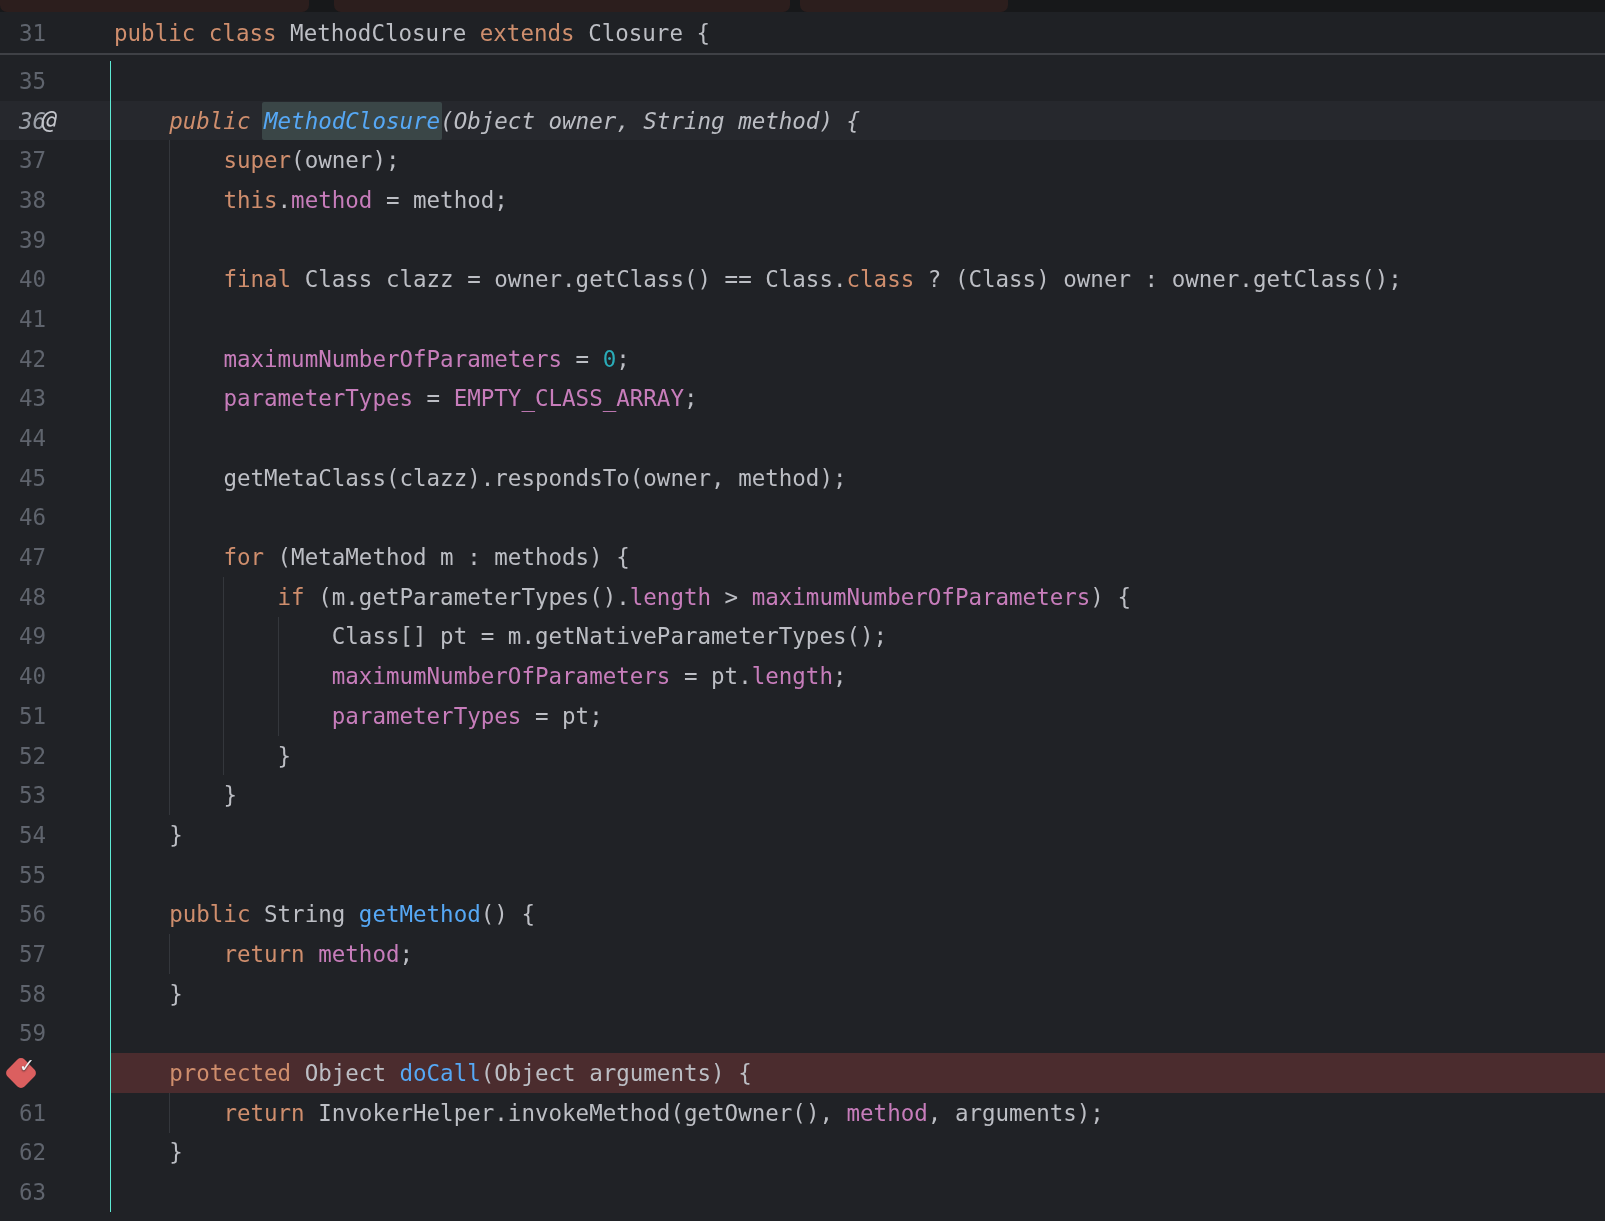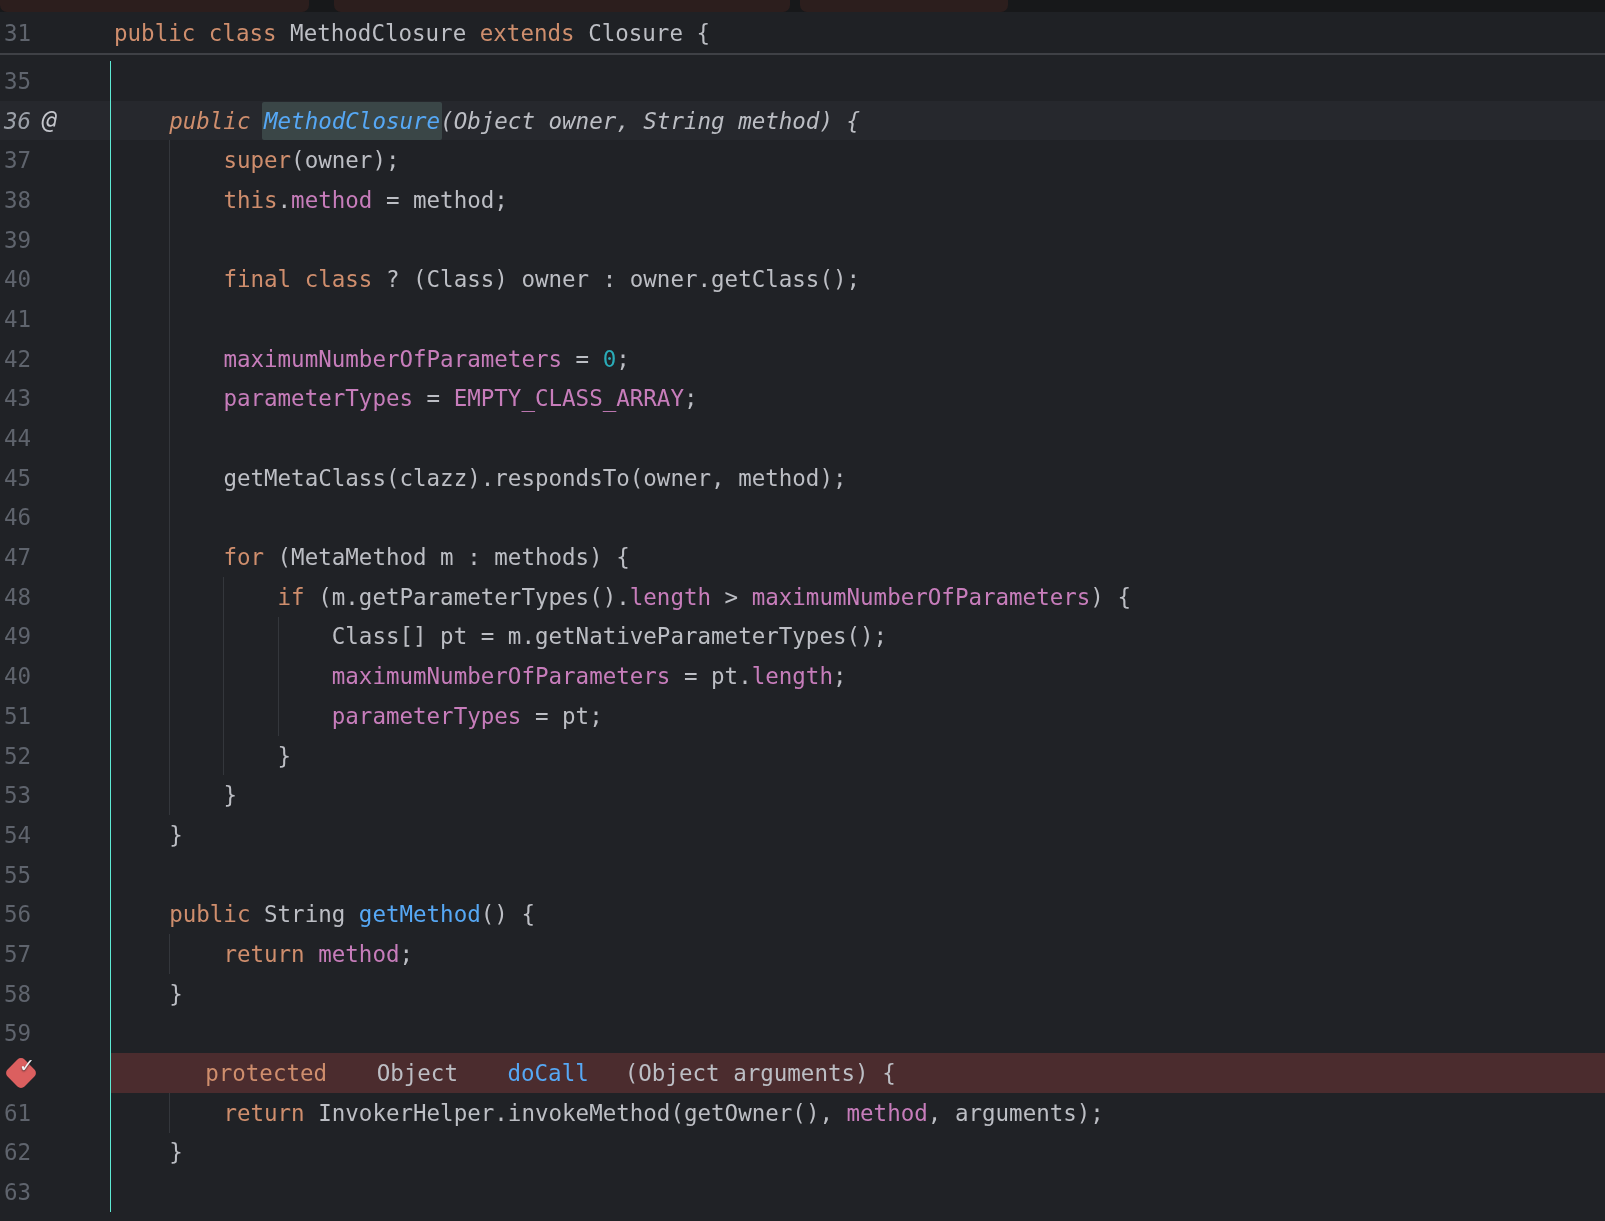--- a/index.html
+++ b/index.html
@@ -13,25 +13,25 @@
   .chip{position:absolute;top:0;height:12px;background:#2c1e1d;border-radius:0 0 7px 7px;}
   
   .sticky{position:absolute;top:12px;left:0;width:1605px;height:41px;display:flex;align-items:center;background:#1f2125;}
   .separator{position:absolute;top:53px;left:0;width:1605px;height:2px;background:#3f4146;}
   
   .lines{position:absolute;top:55px;left:0;width:1605px;padding-top:6px;}
   .row{display:flex;height:39.7px;position:relative;align-items:center;}
   .row.caret-line{background:#26282d;font-style:italic;}
   .gutter{flex:0 0 110px;width:110px;height:100%;position:relative;display:flex;align-items:center;border-right:1px solid #5eead4;}
   .sticky .gutter{border-right:none;}
-  .num{padding-left:4px;font-size:22.5px;color:#5f646d;}
+  .num{padding-left:19px;font-size:22.5px;color:#5f646d;}
   .caret-line .num{color:#9ba0a8;}
   .at{position:absolute;left:42px;top:50%;transform:translateY(-54%);font-size:25px;color:#c3c5cb;}
   .code{flex:1;height:100%;display:flex;align-items:center;padding-left:4px;white-space:pre;position:relative;font-size:22.5px;color:#bcbec4;}
-  .row.bp-line .code{background:#4b2c2e;gap:36px;}
+  .row.bp-line .code{background:#4b2c2e;}
   .guide{position:absolute;top:0;bottom:0;width:1px;background:#34373c;}
   
   .kw{color:#cf8e6d;}
   .pl{color:#bcbec4;}
   .fld{color:#c77dbb;}
   .num-lit{color:#2aacb8;}
   .mth{color:#56a8f5;}
   .it{}
   .hl{background:#3a4647;color:#56a8f5;padding:6px 2px;margin:0 -2px;border-radius:2px;}
   .caret{display:inline-block;width:2px;height:30px;background:#d5d7db;margin:0 -1px;vertical-align:middle;}
@@ -85,21 +85,21 @@
     <div class="row">
       <div class="gutter">
         <span class="num">39</span>
       </div>
       <div class="code"><div class="guide" style="left: 58.18px;"></div><span></span></div>
     </div>
     <div class="row">
       <div class="gutter">
         <span class="num">40</span>
       </div>
-      <div class="code"><div class="guide" style="left: 58.18px;"></div><span>        </span><span class="kw">final </span><span class="kw">class</span><span class="pl"> ? (Class) owner : owner.getClass();</span></div>
+      <div class="code"><div class="guide" style="left: 58.18px;"></div><span>        </span><span class="kw">final </span><span class="pl">Class clazz = owner.getClass() == Class.</span><span class="kw">class</span><span class="pl"> ? (Class) owner : owner.getClass();</span></div>
     </div>
     <div class="row">
       <div class="gutter">
         <span class="num">41</span>
       </div>
       <div class="code"><div class="guide" style="left: 58.18px;"></div><span></span></div>
     </div>
     <div class="row">
       <div class="gutter">
         <span class="num">42</span>

